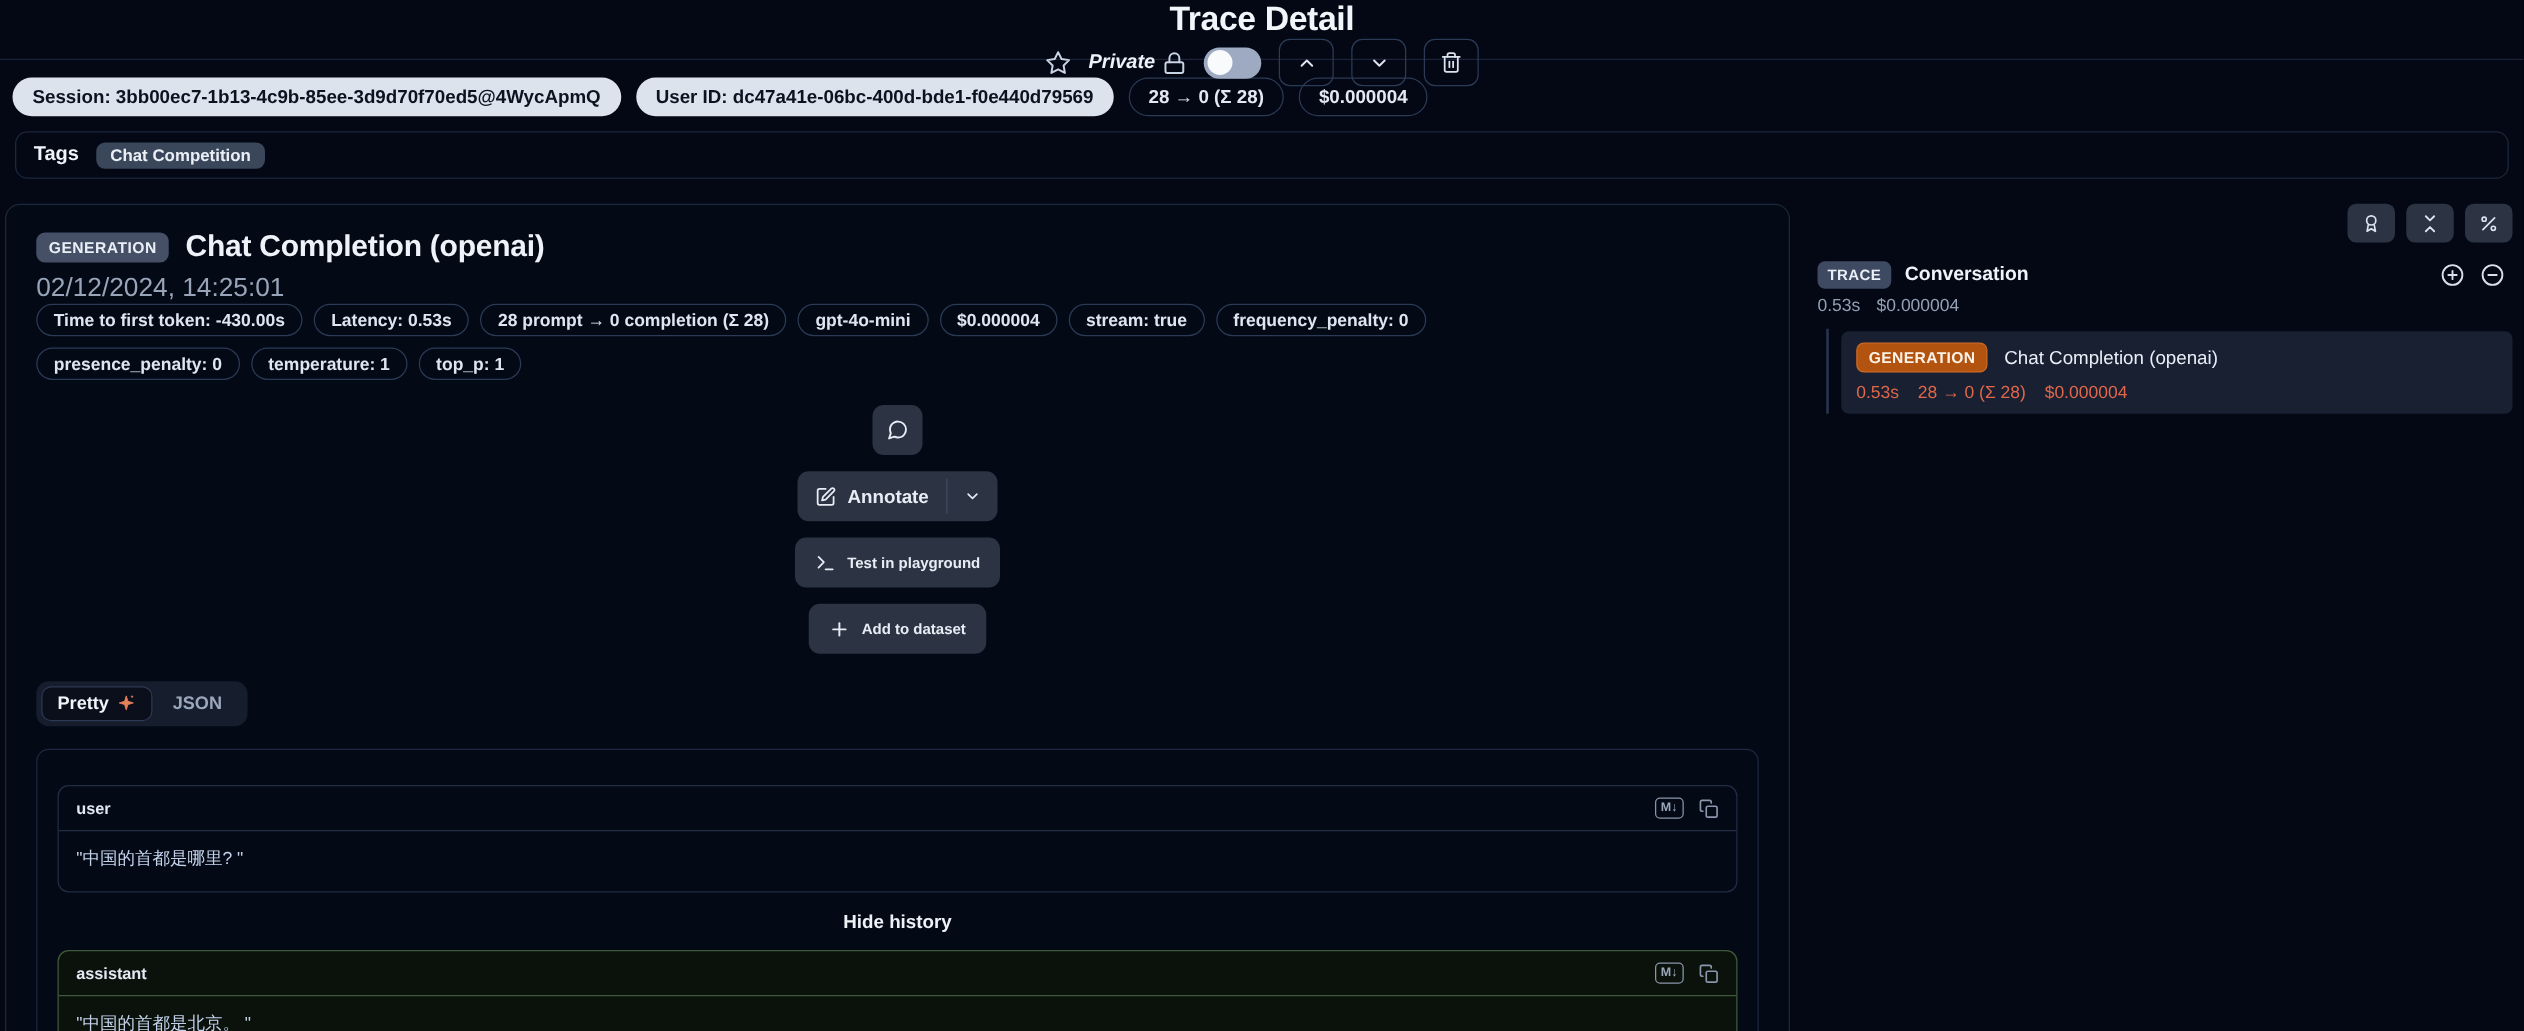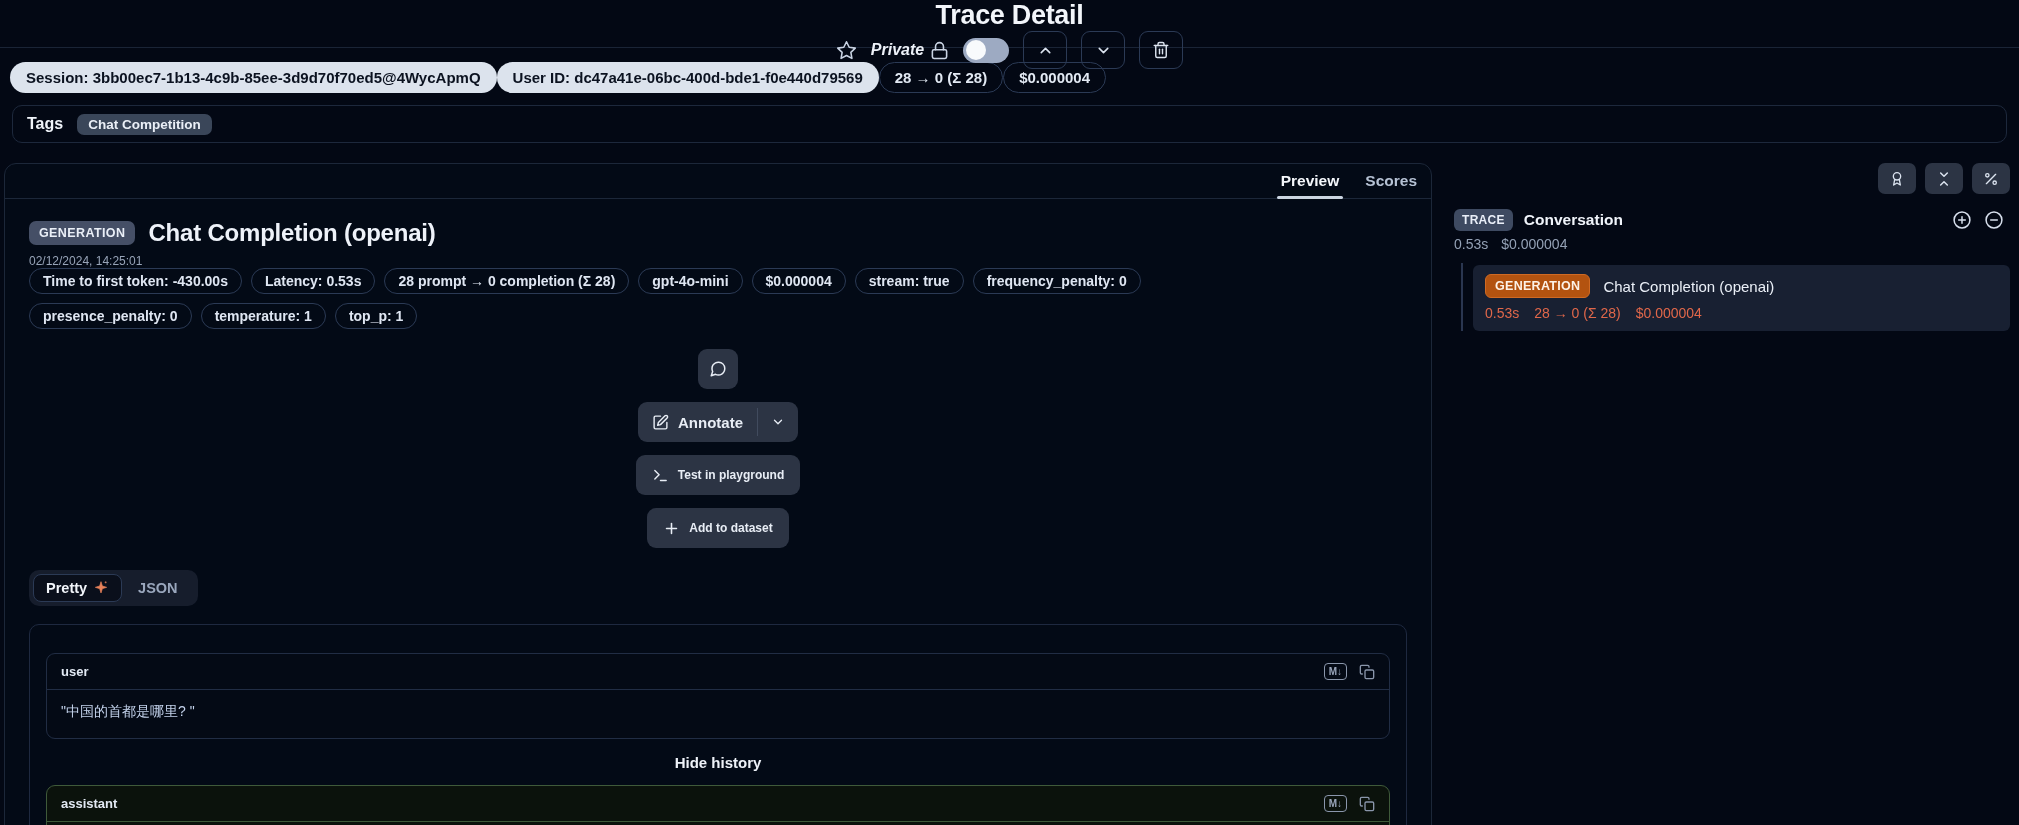--- a/index.html
+++ b/index.html
@@ -17,21 +17,21 @@
   .page-title { font-size:27px; font-weight:700; letter-spacing:-0.3px; color:#f2f5fa; }
   .topbar-right { display:flex; align-items:center; gap:14px; }
   .icon-plain { color:#c9d3e3; display:flex; align-items:center; }
   .private-wrap { display:flex; align-items:center; gap:6px; font-size:16px; font-weight:700; color:#edf1f8;font-style:italic; }
   .toggle { width:46px; height:25px; border-radius:999px; background:#9daaC2; position:relative; cursor:pointer; }
   .toggle .knob { position:absolute; top:2.5px; left:3px; width:20px; height:20px; border-radius:50%; background:#f8fafc; }
   .ghost-btn { width:44px; height:38px; border:1px solid #2b3a55; border-radius:9px; background:transparent;
                display:flex; align-items:center; justify-content:center; color:#dbe3ee; cursor:pointer; }
 
   
-  .meta-row { display:flex; align-items:center; padding:14px 10px 0 10px;text-align:right; }
+  .meta-row { display:flex; align-items:center; gap:12px; padding:14px 10px 0 10px;text-align:right; }
   .badge-light { background:#dce3ed; color:#0b1220; font-size:15px; font-weight:700;
                  padding:7px 16px; border-radius:999px; white-space:nowrap; }
   .badge-outline { border:1px solid #2b3a55; color:#e2e9f3; font-size:15px; font-weight:700;
                    padding:6px 15px; border-radius:999px; white-space:nowrap; background:transparent; }
 
   
   .tags-box { margin:12px 12px 0 12px; border:1px solid #1d283c; border-radius:10px;
               display:flex; align-items:center; gap:14px; padding:7px 14px; min-height:38px; }
   .tags-label { font-size:16px; font-weight:700; color:#f0f4fa; }
   .tag-chip { background:#3a4659; color:#eaeff7; font-size:13.5px; font-weight:700;
@@ -56,21 +56,21 @@
   .ctab { font-size:15.5px; font-weight:700; color:#b6c2d4; padding-bottom:8px; position:relative; cursor:pointer; }
   .ctab.active { color:#f4f7fb; }
   .ctab.active::after { content:""; position:absolute; left:-4px; right:-4px; bottom:-1px; height:3px;
                         background:#cbd5e1; border-radius:2px; }
 
   .card-body { padding:20px 24px 24px 24px; }
   .gen-header { display:flex; align-items:center; gap:13px; }
   .type-badge { background:#454f66; color:#eaeff7; font-size:12.5px; font-weight:700;
                 letter-spacing:.4px; padding:5px 10px; border-radius:7px; }
   .gen-title { font-size:24px; font-weight:700; color:#eef2f9; letter-spacing:-0.2px; }
-  .timestamp { margin-top:7px; font-size:12px; color:#98a4b8; }
+  .timestamp { margin-top:7px; font-size:21px; color:#98a4b8; }
 
   .pill-row { display:flex; flex-wrap:wrap; gap:9px; margin-top:0; max-width:1250px; }
   .pill { border:1px solid #2b3a55; color:#dfe6f2; font-size:14px; font-weight:700;
           padding:4px 13px; border-radius:999px; white-space:nowrap; }
 
   .actions-row { display:flex; align-items:center; gap:13px; margin-top:20px;flex-direction:column; }
   .act-btn { display:flex; align-items:center; gap:9px; background:#2c3444; border:none; border-radius:9px;
              height:40px; padding:0 16px; color:#e8edf5; font-size:12px; font-weight:700;
              font-family:inherit; cursor:pointer; }
   .act-icon-btn { width:40px; padding:0; justify-content:center; }
@@ -180,24 +180,20 @@
 
   <div class="tags-box">
     <span class="tags-label">Tags</span>
     <span class="tag-chip">Chat Competition</span>
   </div>
 
 
   <div class="content">
 
     <section class="preview-card">
-      <div class="card-tabs">
-        <div class="ctab active">Preview</div>
-        <div class="ctab">Scores</div>
-      </div>
 
       <div class="card-body">
         <div class="gen-header">
           <span class="type-badge">GENERATION</span>
           <span class="gen-title">Chat Completion (openai)</span>
         </div>
         <div class="timestamp">02/12/2024, 14:25:01</div>
 
         <div class="pill-row">
           <span class="pill">Time to first token: -430.00s</span>

